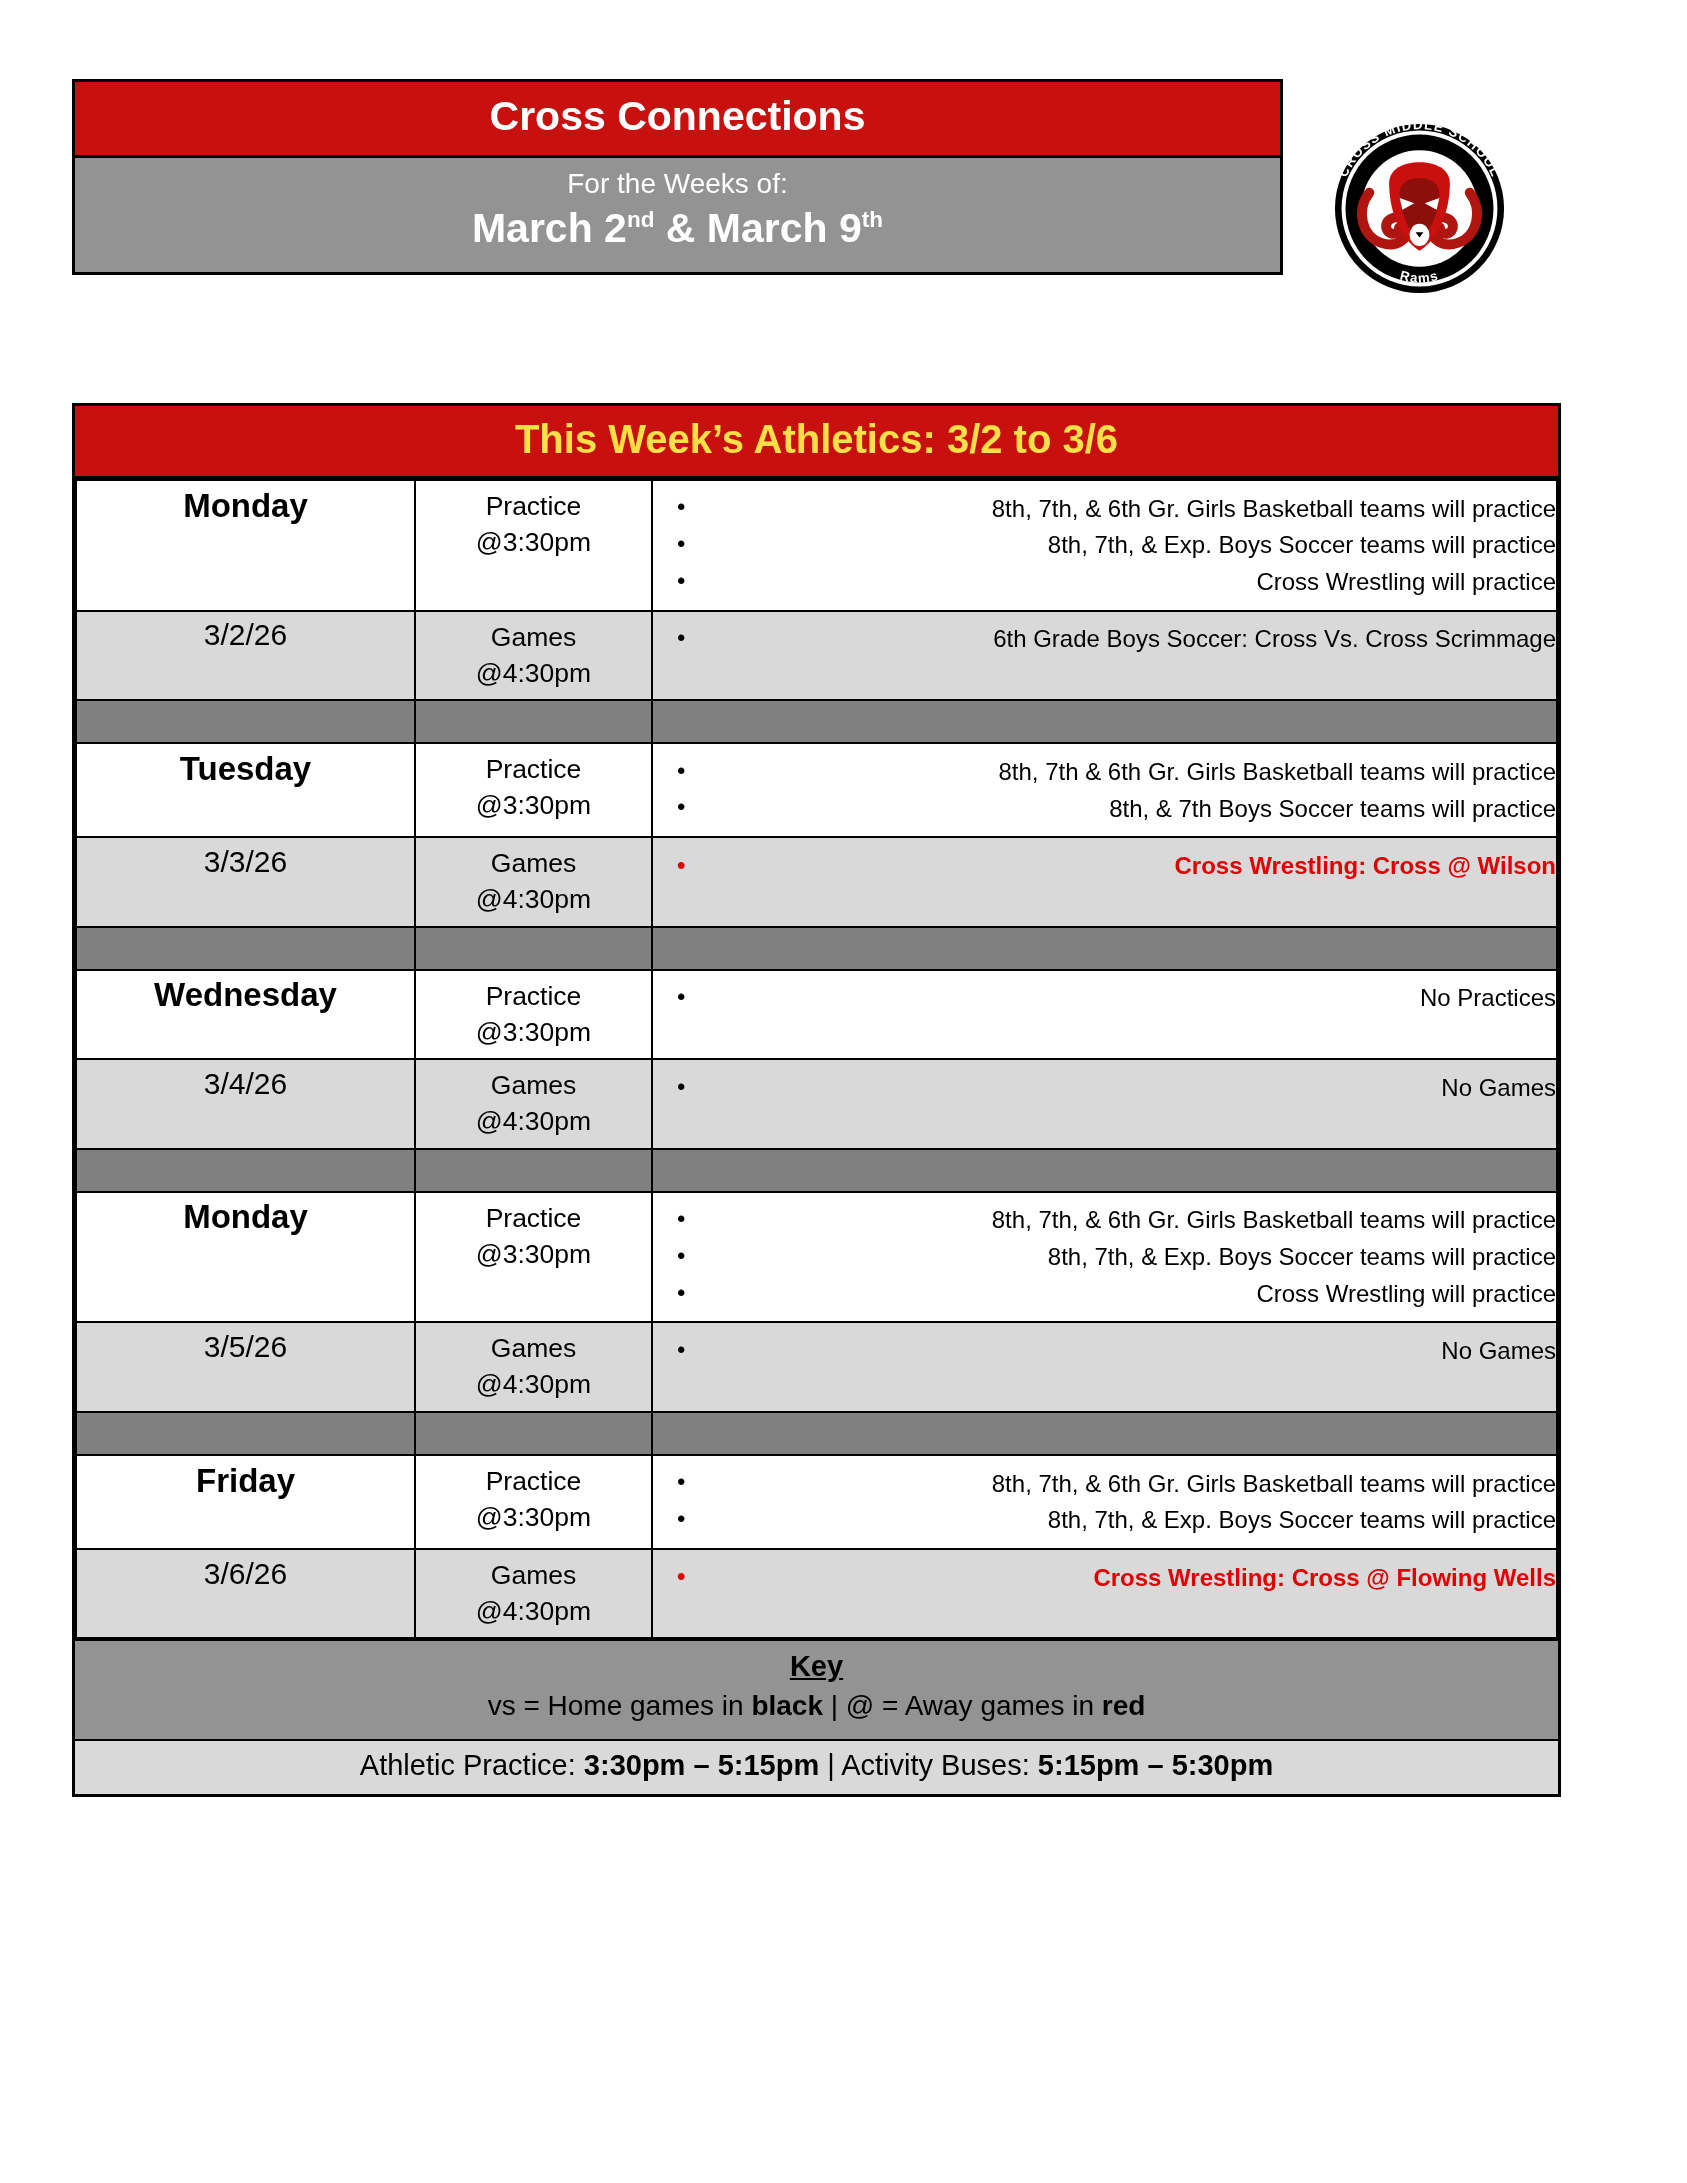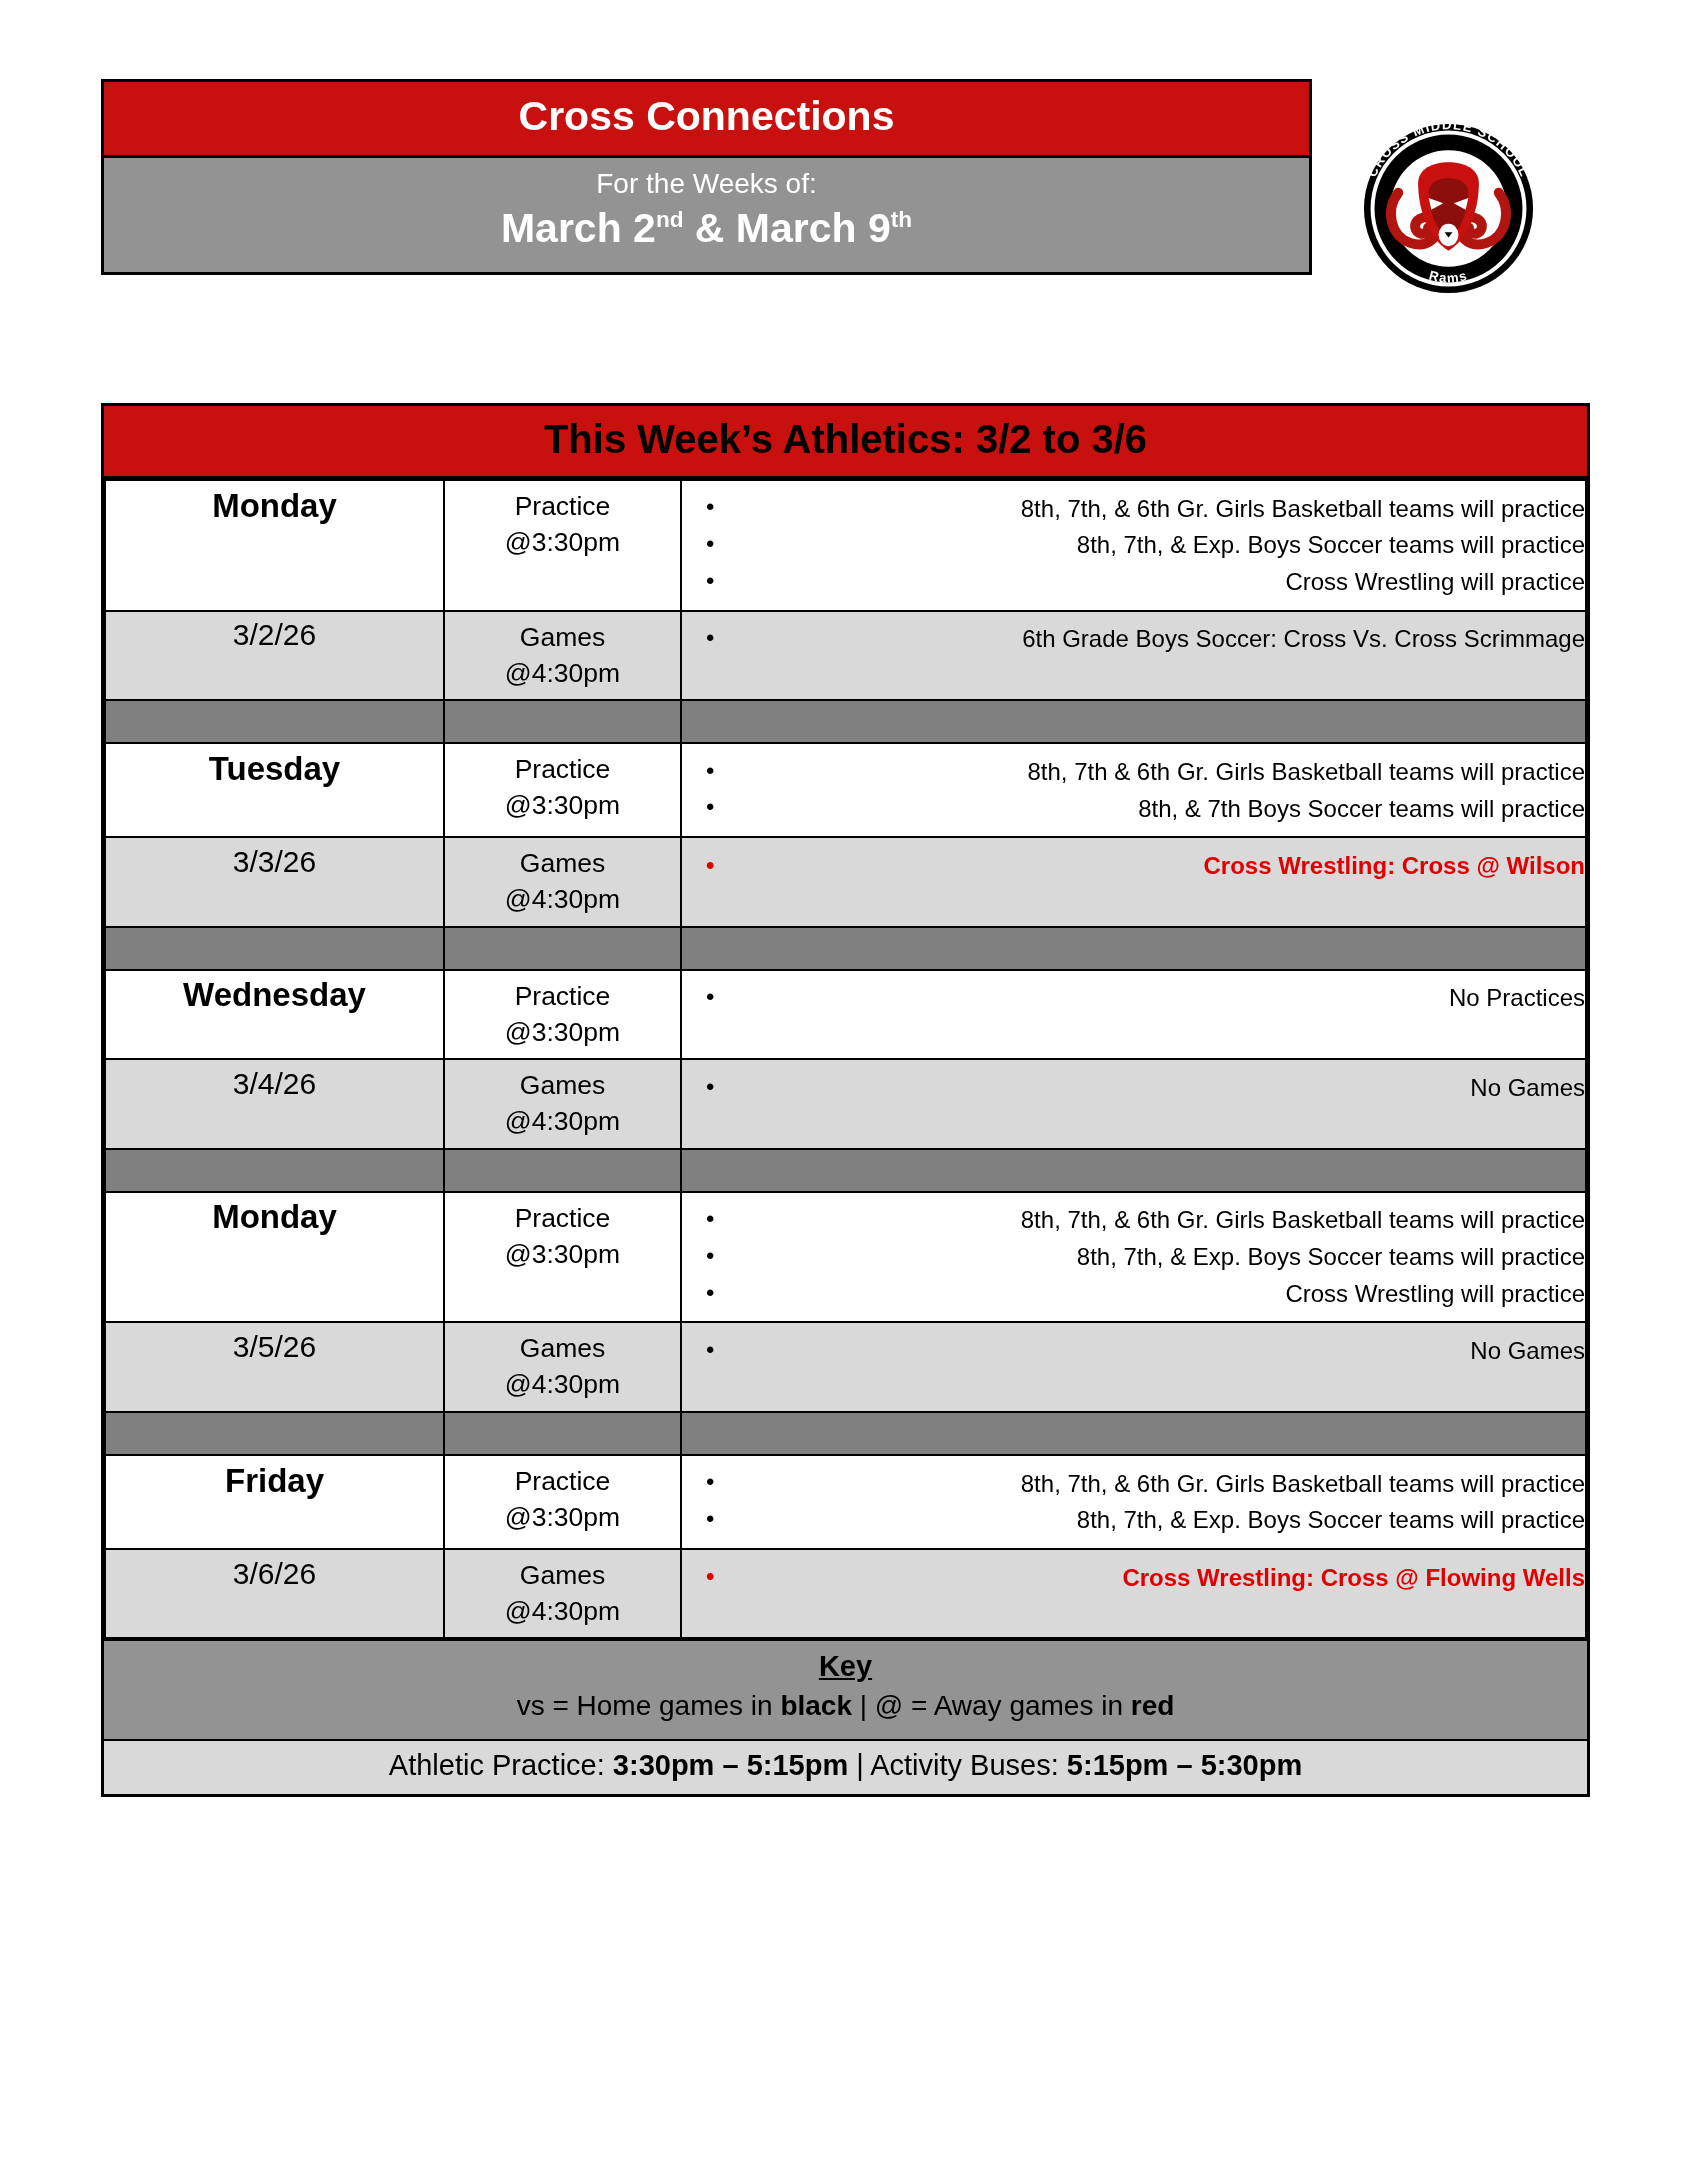--- a/index.html
+++ b/index.html
@@ -12,21 +12,21 @@
     height: 2183px;
     font-family: "Liberation Sans", sans-serif;
     color: #000000;
     -webkit-font-smoothing: antialiased;
   }
   .page {
     position: relative;
     width: 1687px;
     height: 1903px;
     box-sizing: border-box;
-    padding: 79px 99px 0 101px;
+    padding: 79px 99px 0 72px;
   }
 
   
   .header-row {
     display: flex;
     align-items: flex-start;
     gap: 20px;
   }
   .header-block {
     width: 1211px;
@@ -73,21 +73,21 @@
 
   
   .athletics {
     margin-top: 66px;
     border: 3.3px solid #000000;
     box-sizing: border-box;
     width: 1489px;
   }
   .ath-title {
     background: #c8110e;
-    color: #000000;
+    color: #fde047;
     text-align: center;
     font-weight: bold;
     font-size: 40px;
     padding: 10.6px 0 14.6px 0;
     border-bottom: 3.3px solid #000000;
   }
   table.sched {
     width: 100%;
     border-collapse: collapse;
     table-layout: fixed;

